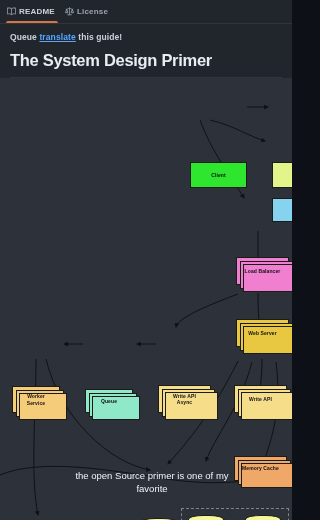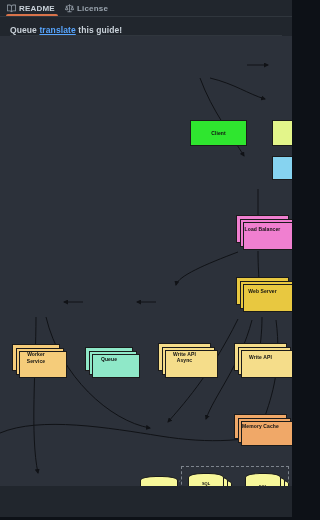--- a/index.html
+++ b/index.html
@@ -5,21 +5,21 @@
   * { box-sizing: border-box; margin: 0; padding: 0; }
   html, body {
     width: 292px; height: 520px;
     background: #0d1117;
     font-family: "Liberation Sans", sans-serif;
     overflow: hidden;
   }
 
   
   .tabbar {
-    height: 17px;
+    height: 24px;
     background: #21262d;
     border-bottom: 1px solid #30363d;
     display: flex;
     align-items: stretch;
     padding-left: 4px;
     position: relative;
   }
   .tab {
     display: flex;
     align-items: center;
@@ -201,20 +201,21 @@
     <span>License</span>
   </div>
 </div>
 
 <div class="page">
 
   <div class="notice">
     <span>Queue </span><a href="#">translate</a><span> this guide!</span>
   </div>
 
+  <div class="title">The System Design Primer</div>
   <div class="rule"></div>
 
   <div class="diagram">
 
     <svg class="wires" viewBox="0 0 292 450">
       <defs>
         <marker id="ah" markerWidth="5" markerHeight="5" refX="4" refY="2.5" orient="auto">
           <path d="M0,0 L5,2.5 L0,5 Z" fill="#101216"></path>
         </marker>
       </defs>
@@ -320,15 +321,16 @@
 
     <div class="cyl stack2" style="left:245px; top:437px; width:36px; height:36px;">
       <div class="body3"></div>
       <div class="body2"></div>
       <div class="body"></div>
       <div class="lbl" style="white-space:pre-line; font-size:4.2px;">SQL
 Read
 Replicas</div>
     </div>
 
+    <div class="caption">the open Source primer is one of my favorite</div>
 
   </div>
 </div>
 
 </body></html>

